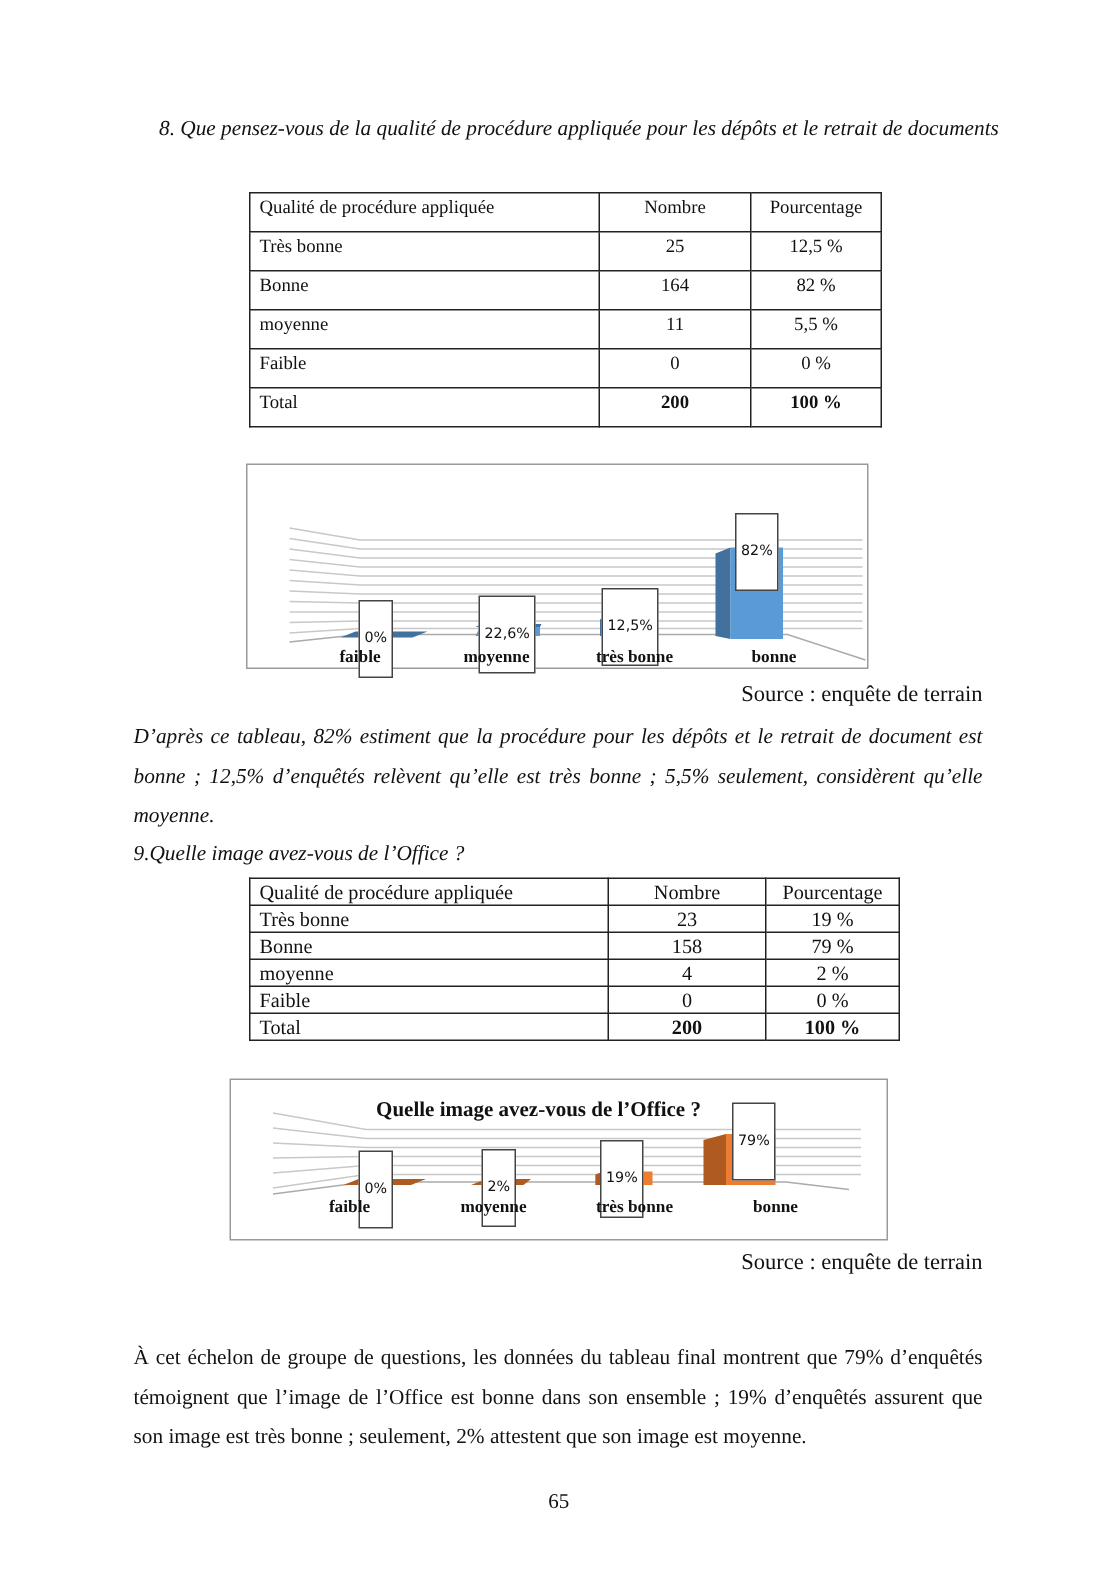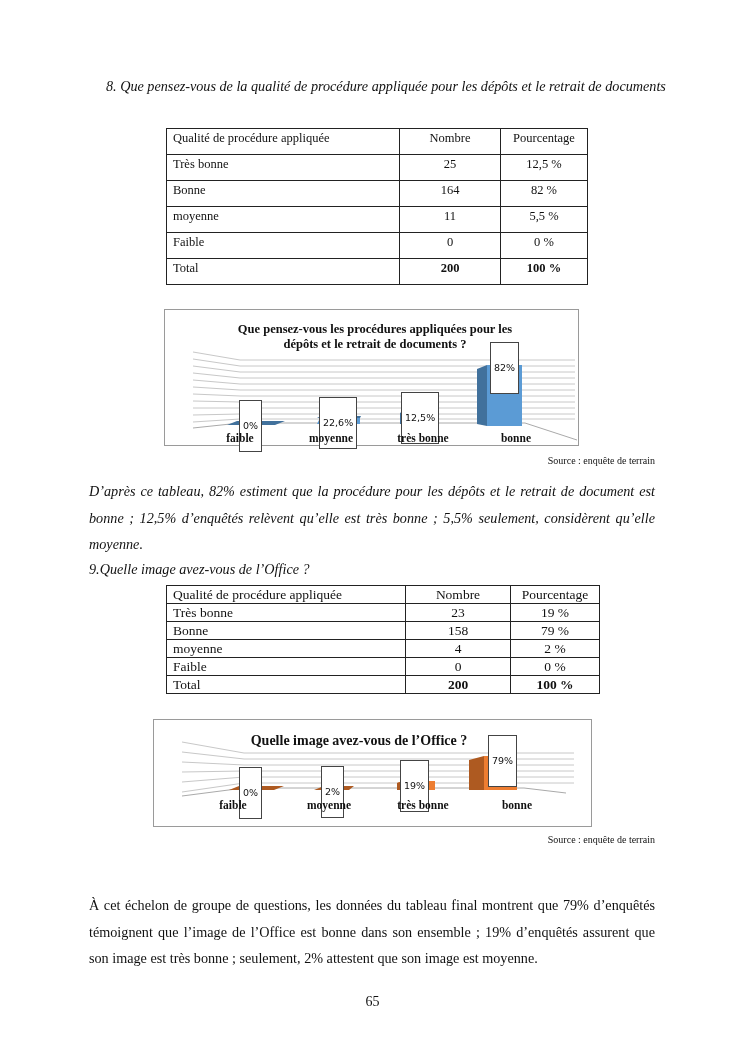--- a/index.html
+++ b/index.html
@@ -1,21 +1,21 @@
 <!DOCTYPE html>
 <html><head>
 <meta charset="utf-8">
 <style>
   html, body { margin: 0; padding: 0; background: #ffffff; }
   body { width: 745px; height: 1053px; position: relative; overflow: hidden;
          font-family: "Liberation Serif", serif; color: #111; }
   .para { position: absolute; left: 89px; width: 566px; font-size: 14.2px; line-height: 26.5px; text-align: justify; }
   .para.last { text-align-last: left; }
   .q { font-style: italic; }
-  .src { position: absolute; right: 90px; font-size: 10px; }
+  .src { position: absolute; right: 90px; font-size: 15px; }
   table.t { position: absolute; border-collapse: collapse; font-size: 13px; }
   table.t td { border: 1px solid #222; padding: 0 6px; vertical-align: top; }
   table.t td.c { text-align: center; }
   table.t tr.total td.c { font-weight: bold; }
   table.t1 td { height: 24px; line-height: 16px; padding-top: 1px; font-size: 12.5px; }
   table.t2 td { height: 17px; line-height: 17px; font-size: 13.5px; }
   .chart { position: absolute; border: 1px solid #9a9a9a; background: #fff; }
   .chart svg { position: absolute; left: 0; top: 0; }
   .ctitle { position: absolute; font-weight: bold; text-align: center; font-size: 12.5px; line-height: 15px; }
   .lbl { position: absolute; font-weight: bold; font-size: 11.5px; text-align: center; width: 90px; }
@@ -84,24 +84,20 @@
 
     <polygon points="152,114 155,108 195,108 195,114" fill="#5b9bd5"></polygon>
     <polygon points="152,108 156,106 196,106 195,108" fill="#41719c"></polygon>
 
     <polygon points="235,114 235,103 242,100 272,100 272,114" fill="#5b9bd5"></polygon>
     <polygon points="235,103 235,114 242,114 242,100" fill="#41719c"></polygon>
 
     <polygon points="312,59 322,55 322,116 312,114" fill="#41719c"></polygon>
     <rect x="322" y="55" width="35" height="61" fill="#5b9bd5"></rect>
   </svg>
-  <div class="ctitle" style="left:40px; top:12px; width:340px;">
-    <div>Que pensez-vous les procédures appliquées pour les</div>
-    <div>dépôts et le retrait de documents ?</div>
-  </div>
   <div class="dlabel" style="left:74px; top:90px;">0%</div>
   <div class="dlabel" style="left:154px; top:87px;">22,6%</div>
   <div class="dlabel" style="left:236px; top:82px;">12,5%</div>
   <div class="dlabel" style="left:325px; top:32px;">82%</div>
   <div class="lbl" style="left:30px; top:122px;">faible</div>
   <div class="lbl" style="left:121px; top:122px;">moyenne</div>
   <div class="lbl" style="left:213px; top:122px;">très bonne</div>
   <div class="lbl" style="left:306px; top:122px;">bonne</div>
 </div>
 

